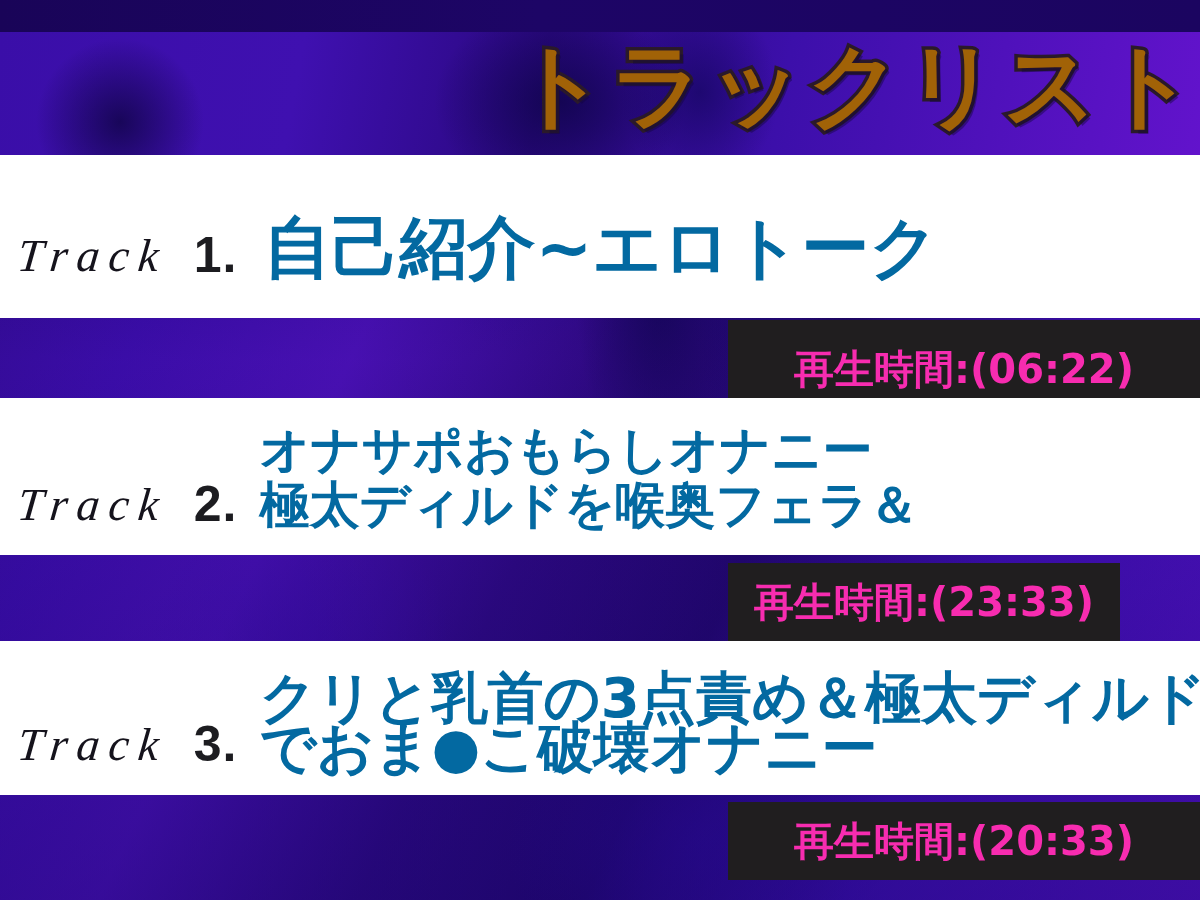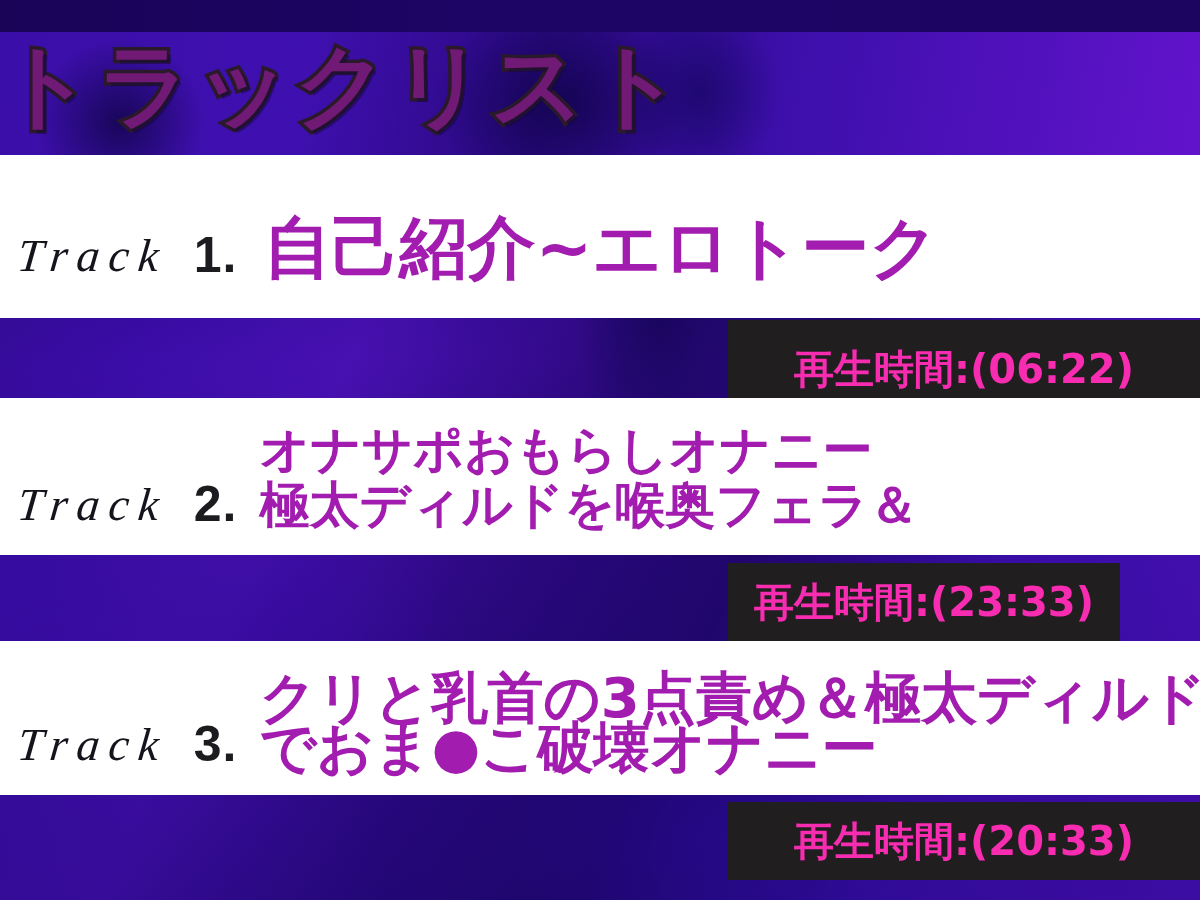--- a/index.html
+++ b/index.html
@@ -69,27 +69,27 @@
       radial-gradient(ellipse 180px 140px at 560px 70px, rgba(14,4,72,.8), rgba(14,4,72,0) 70%),
       radial-gradient(ellipse 110px 130px at 700px 60px, rgba(20,6,95,.7), rgba(20,6,95,0) 72%),
       radial-gradient(ellipse 120px 120px at 120px 90px, rgba(12,3,62,.75), rgba(12,3,62,0) 70%),
       linear-gradient(100deg, #3a0ea8 0%, #3f10b0 25%, #2a0880 45%, #3c0faa 65%, #6213cc 100%);
   }
   .page-title {
     position: absolute;
     left: 0;
     top: 30px;
     width: 1200px;
-    text-align: left;
+    text-align: right;
     font-family: "DejaVu Sans", "Liberation Sans", sans-serif;
     font-weight: 900;
     font-size: 92px;
     line-height: 112px;
     letter-spacing: 4px;
-    color: #701a75;
+    color: #a16207;
     z-index: 4;
     white-space: nowrap;
     -webkit-text-stroke: 7px #2b1a2b;
     paint-order: stroke fill;
     text-shadow:
       0 0 2px #2b1a2b,
       4px 4px 0 rgba(20,6,60,.45);
   }
 
   
@@ -116,21 +116,21 @@
     font-family: "Liberation Sans", "DejaVu Sans", sans-serif;
     font-weight: 700;
     font-size: 50px;
     color: #1c1c20;
     white-space: nowrap;
     letter-spacing: 1px;
   }
   .track-title {
     font-family: "DejaVu Sans", "Liberation Sans", sans-serif;
     font-weight: 700;
-    color: #a21caf;
+    color: #0369a1;
     white-space: nowrap;
   }
   .track-title .line { display: block; }
 
   
   .duration-bar {
     position: absolute;
     background: #201e1f;
     z-index: 3;
     display: flex;

